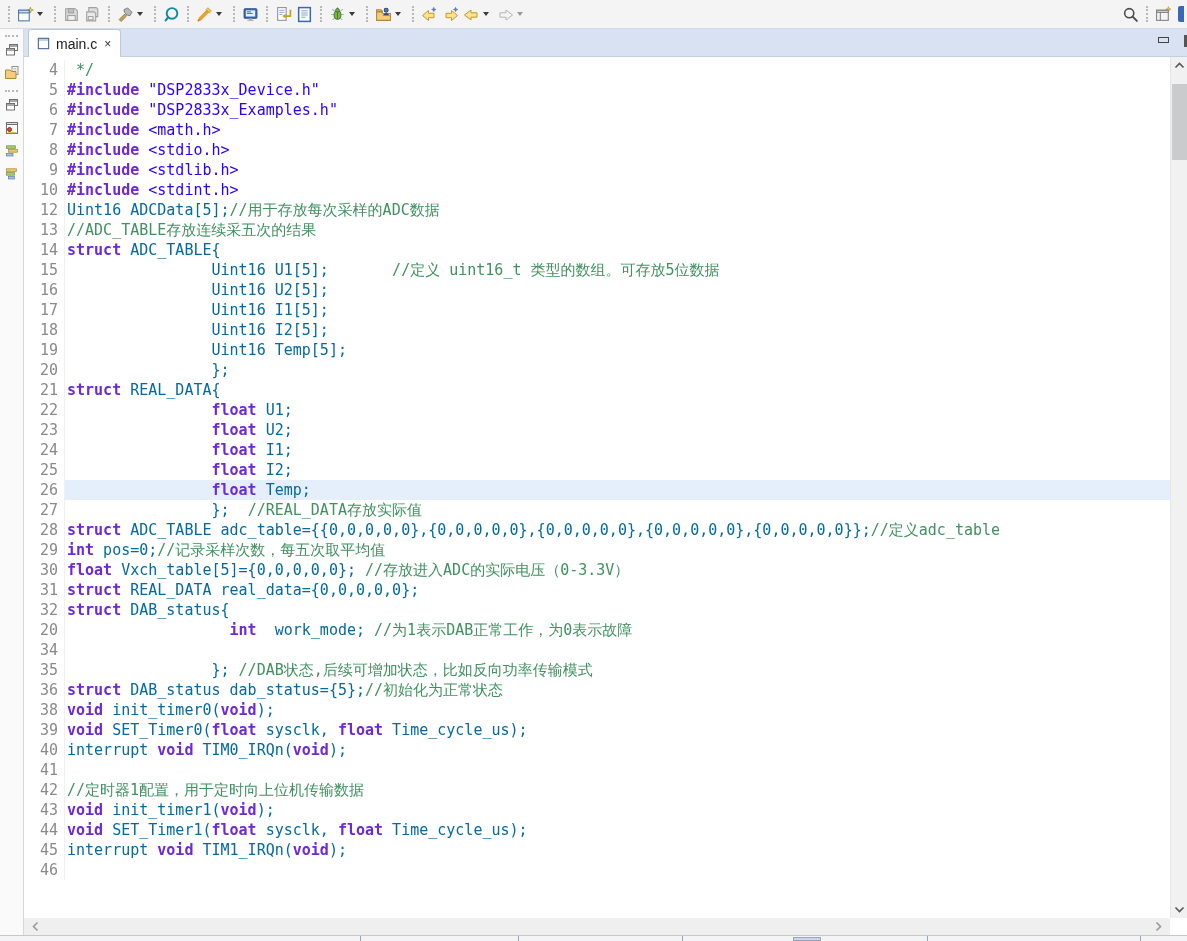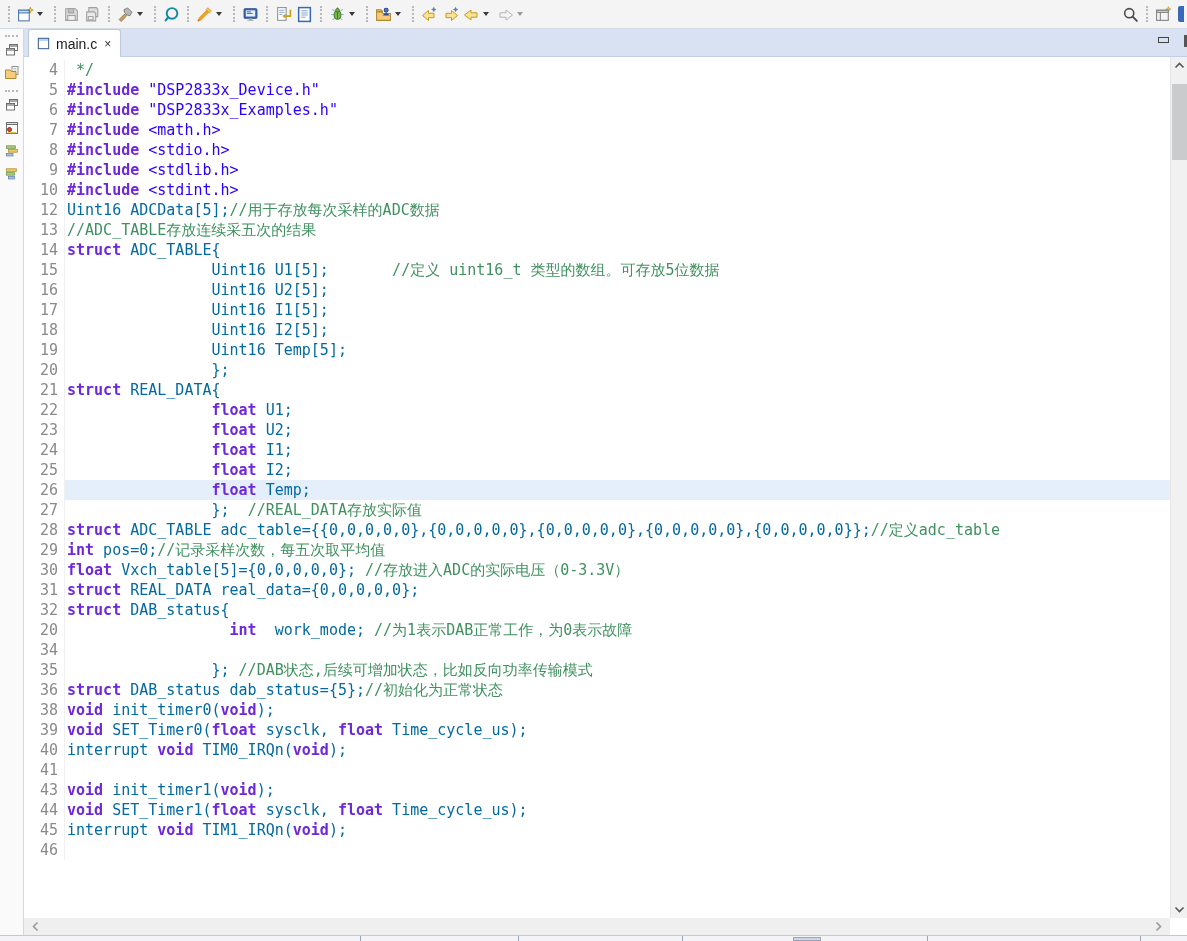--- a/index.html
+++ b/index.html
@@ -357,20 +357,21 @@
             <div class="code-line"><span class="ln">31</span><span class="cd"><span class="kw">struct</span><span class="pl"> REAL_DATA real_data={0,0,0,0,0};</span></span></div>
             <div class="code-line"><span class="ln">32</span><span class="cd"><span class="kw">struct</span><span class="pl"> DAB_status{</span></span></div>
             <div class="code-line"><span class="ln">20</span><span class="cd"><span class="pl">                  </span><span class="kw">int</span><span class="pl">  work_mode; </span><span class="cmt">//为1表示DAB正常工作，为0表示故障</span></span></div>
             <div class="code-line"><span class="ln">34</span><span class="cd"></span></div>
             <div class="code-line"><span class="ln">35</span><span class="cd"><span class="pl">                }; </span><span class="cmt">//DAB状态,后续可增加状态，比如反向功率传输模式</span></span></div>
             <div class="code-line"><span class="ln">36</span><span class="cd"><span class="kw">struct</span><span class="pl"> DAB_status dab_status={5};</span><span class="cmt">//初始化为正常状态</span></span></div>
             <div class="code-line"><span class="ln">38</span><span class="cd"><span class="kw">void</span><span class="pl"> init_timer0(</span><span class="kw">void</span><span class="pl">);</span></span></div>
             <div class="code-line"><span class="ln">39</span><span class="cd"><span class="kw">void</span><span class="pl"> SET_Timer0(</span><span class="kw">float</span><span class="pl"> sysclk, </span><span class="kw">float</span><span class="pl"> Time_cycle_us);</span></span></div>
             <div class="code-line"><span class="ln">40</span><span class="cd"><span class="pl">interrupt </span><span class="kw">void</span><span class="pl"> TIM0_IRQn(</span><span class="kw">void</span><span class="pl">);</span></span></div>
             <div class="code-line"><span class="ln">41</span><span class="cd"></span></div>
+            <div class="code-line"><span class="ln">42</span><span class="cd"><span class="cmt">//定时器1配置，用于定时向上位机传输数据</span></span></div>
             <div class="code-line"><span class="ln">43</span><span class="cd"><span class="kw">void</span><span class="pl"> init_timer1(</span><span class="kw">void</span><span class="pl">);</span></span></div>
             <div class="code-line"><span class="ln">44</span><span class="cd"><span class="kw">void</span><span class="pl"> SET_Timer1(</span><span class="kw">float</span><span class="pl"> sysclk, </span><span class="kw">float</span><span class="pl"> Time_cycle_us);</span></span></div>
             <div class="code-line"><span class="ln">45</span><span class="cd"><span class="pl">interrupt </span><span class="kw">void</span><span class="pl"> TIM1_IRQn(</span><span class="kw">void</span><span class="pl">);</span></span></div>
             <div class="code-line"><span class="ln">46</span><span class="cd"></span></div>
           </div>
         <div class="vscrollbar">
           <div class="sb-arrow">
             <svg width="11" height="7" viewBox="0 0 11 7">
                 <path d="M1.5 5.5 L5.5 1.5 L9.5 5.5" fill="none" stroke="#555" stroke-width="1.6"></path>
               </svg>

